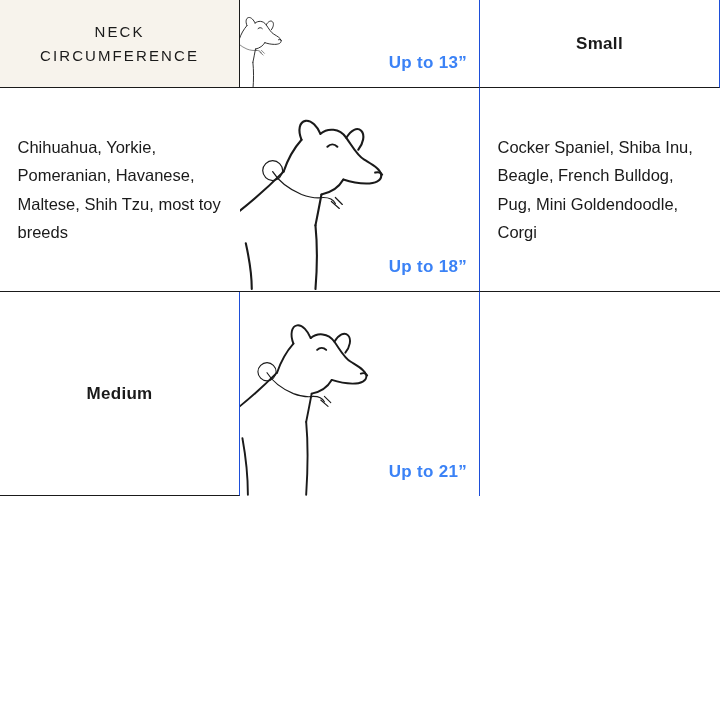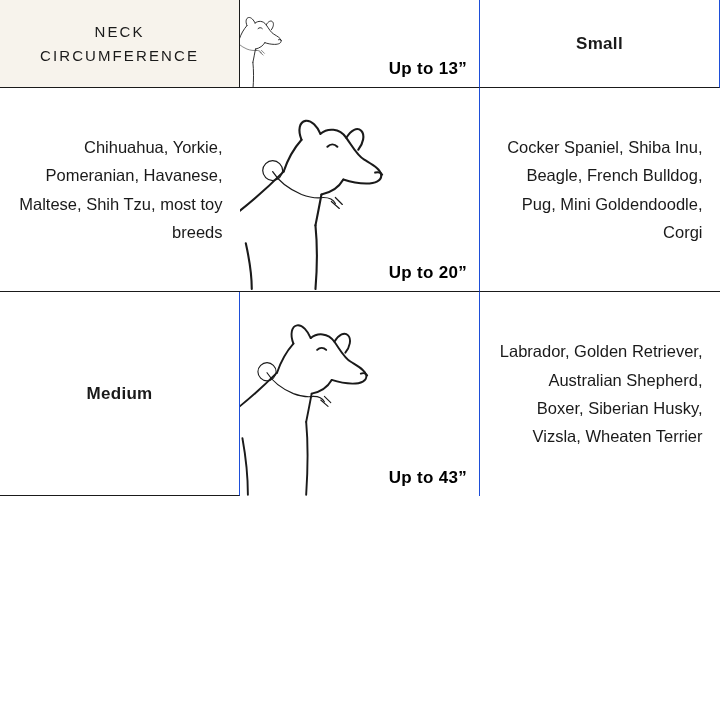--- a/index.html
+++ b/index.html
@@ -67,41 +67,41 @@
     position: absolute;
     left: -34px;
     bottom: -6px;
     width: 262px;
     height: 100%;
     display: block;
   }
   .measure {
     position: absolute;
     right: 12px;
-    bottom: 8px;
+    bottom: 14px;
     font-size: 17px;
     font-weight: 700;
     letter-spacing: 0.3px;
-    color: #000000;
+    color: #3b82f6;
     white-space: nowrap;
   }
 
   
   .sizelabel {
     font-size: 17px;
     font-weight: 700;
     letter-spacing: 0.3px;
     text-align: center;
   }
 
   
   .breeds {
     font-size: 16.5px;
     line-height: 1.72;
-    text-align: right;
+    text-align: left;
     font-weight: 400;
     color: #1a1a1a;
     max-width: 205px;
   }
 </style>
 </head>
 <body>
 
 <div id="sizing-chart">
 
@@ -162,21 +162,21 @@
           <path d="M78,78 C60,96 36,118 8,136"></path>
           <path d="M110,132 C112,152 112,172 110,196"></path>
           <path d="M8,136 C0,144 -6,152 -10,160"></path>
           <path d="M40,150 C44,168 46,182 46,196"></path>
           <path d="M67,78 C72,86 82,95 96,101 C104,104 112,105 118,104" stroke-width="1.2"></path>
           <path d="M60,70 C64,66 70,66 74,70 C78,74 78,80 74,84 C70,88 64,88 60,84 C56,80 56,74 60,70" stroke-width="1.2"></path>
           <path d="M118,104 C124,104 128,106 130,110" stroke-width="1.2"></path>
           <path d="M126,108 L134,115 M130,104 L137,111" stroke-width="1.2"></path>
         </g>
       </svg>
-      <div class="measure">Up to 20”</div>
+      <div class="measure">Up to 18”</div>
     </div>
   </div>
   <div class="cell lastcol">
     <div class="breeds">Cocker Spaniel, Shiba Inu, Beagle, French Bulldog, Pug, Mini Goldendoodle, Corgi</div>
   </div>
   <div class="cell">
     <div class="sizelabel">Medium</div>
   </div>
 
   <div class="cell dogcell row-last-cell" style="border-bottom:none">
@@ -194,20 +194,17 @@
           <path d="M78,82 C60,100 36,122 8,140"></path>
           <path d="M110,136 C112,158 112,186 110,216"></path>
           <path d="M8,140 C0,148 -6,156 -10,164"></path>
           <path d="M40,154 C44,176 46,198 46,216"></path>
           <path d="M67,82 C72,90 82,99 96,105 C104,108 112,109 118,108" stroke-width="1.2"></path>
           <path d="M60,74 C64,70 70,70 74,74 C78,78 78,84 74,88 C70,92 64,92 60,88 C56,84 56,78 60,74" stroke-width="1.2"></path>
           <path d="M118,108 C124,108 128,110 130,114" stroke-width="1.2"></path>
           <path d="M126,112 L134,119 M130,108 L137,115" stroke-width="1.2"></path>
         </g>
       </svg>
-      <div class="measure">Up to 43”</div>
+      <div class="measure">Up to 21”</div>
     </div>
   </div>
-  <div class="cell lastcol" style="border-bottom:none">
-    <div class="breeds">Labrador, Golden Retriever, Australian Shepherd, Boxer, Siberian Husky, Vizsla, Wheaten Terrier</div>
-  </div>
 
 </div>
 
 </body></html>

